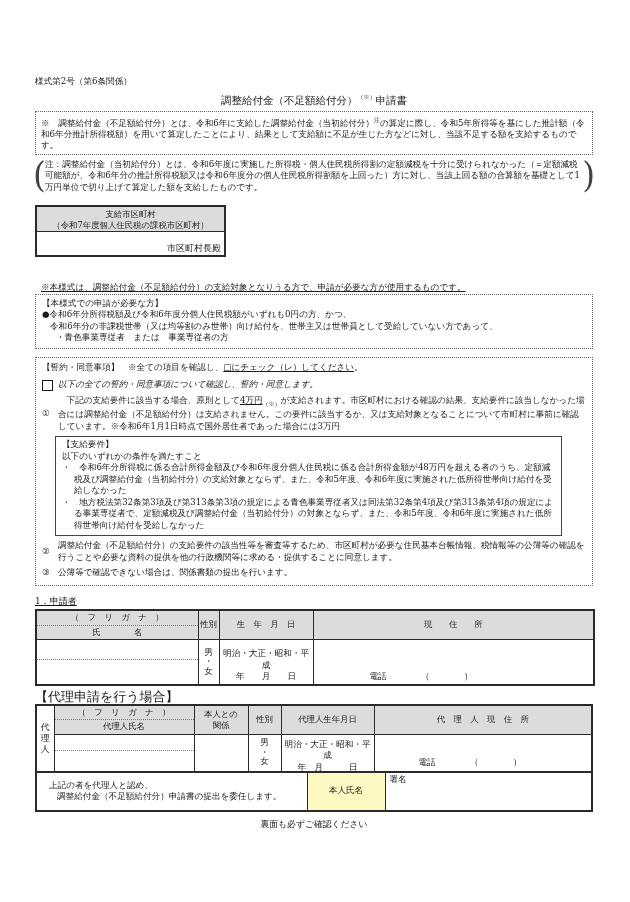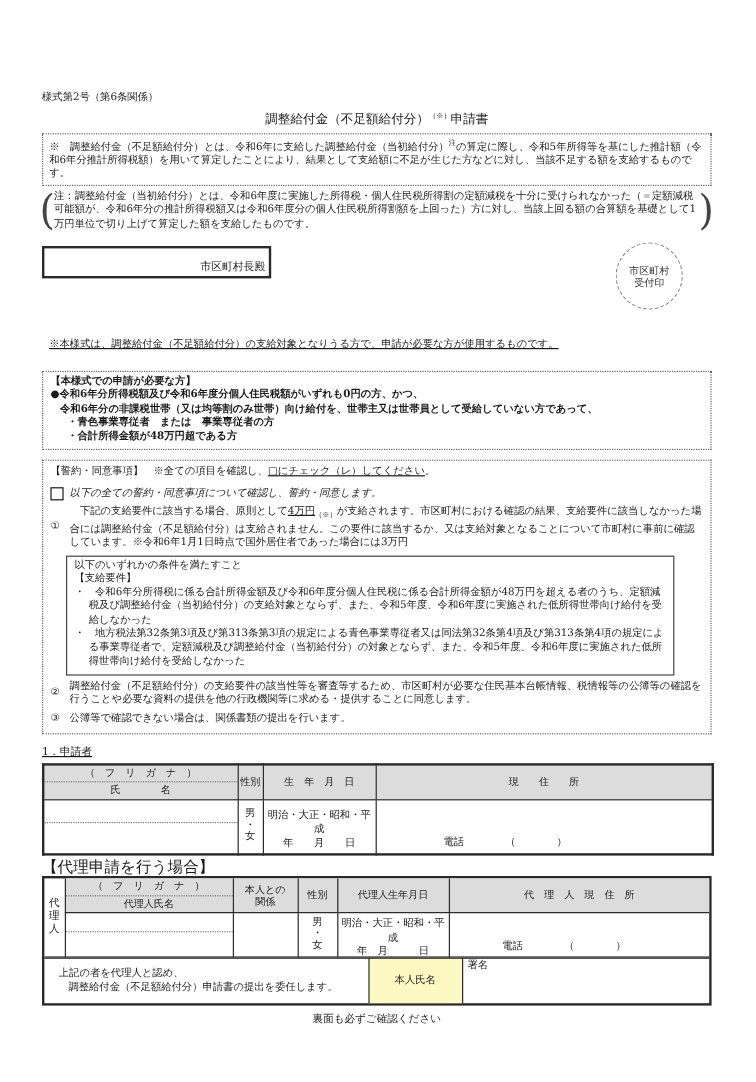--- a/index.html
+++ b/index.html
@@ -23,21 +23,21 @@
   .muni-head{background:#dcdcdc;border-bottom:1px solid #2a2a2a;text-align:center;
         padding:2px 0 1px;font-size:8.4px;line-height:10.5px;}
   .muni-body{height:23px;position:relative;}
   .addressee{position:absolute;right:3px;bottom:1px;font-size:9px;}
   .stamp{position:absolute;right:24px;top:0;width:54px;height:54px;border:1px dashed #888;
         border-radius:50%;display:flex;flex-direction:column;align-items:center;
         justify-content:center;font-size:8.4px;line-height:10px;color:#333;}
   .usage{margin-top:4px;}
   .usage .l1{margin-left:6px;}
   .usage .l2{margin-left:16px;}
-  .elig-box{border:1px dotted #666;margin-top:15px;padding:3px 6px 4px;font-weight:bold;}
+  .elig-box{border:1px dotted #666;margin-top:0;padding:3px 6px 4px;}
   .elig-box .ind1{margin-left:8px;}
   .elig-box .ind2{margin-left:14px;}
   .pledge-box{border:1px dotted #666;margin-top:8px;padding:4px 6px 6px;}
   .chk-row{display:flex;align-items:center;gap:5px;margin:6px 0 3px;font-style:italic;}
   .chk{width:9px;height:9px;border:1.4px solid #1a1a1a;flex:none;background:#fff;}
   .item{display:flex;gap:3px;margin-top:4px;}
   .item .num{width:13px;flex:none;display:flex;align-items:center;justify-content:flex-start;}
   .item .txt{flex:1;}
   .indent1{text-indent:1em;}
   .req-box{border:1px solid #444;margin:4px 24px 2px 13px;padding:2px 6px 4px;}
@@ -86,58 +86,57 @@
     <div class="form-number">様式第2号（第6条関係）</div>
 
     <div class="doc-title"><span>調整給付金（不足額給付分）</span><span class="sup">（※）</span><span>申請書</span></div>
 
     <div class="def-box"><span>※　調整給付金（不足額給付分）とは、令和6年に支給した調整給付金（当初給付分）</span><span class="sup">注</span><span>の算定に際し、令和5年所得等を基にした推計額（令和6年分推計所得税額）を用いて算定したことにより、結果として支給額に不足が生じた方などに対し、当該不足する額を支給するものです。</span></div>
 
     <div class="caution"><span>注：調整給付金（当初給付分）とは、令和6年度に実施した所得税・個人住民税所得割の定額減税を十分に受けられなかった（＝定額減税可能額が、令和6年分の推計所得税額又は令和6年度分の個人住民税所得割額を上回った）方に対し、当該上回る額の合算額を基礎として1万円単位で切り上げて算定した額を支給したものです。</span></div>
 
     <div class="muni-row">
       <div class="muni-box">
+        <div class="muni-head">
+          <div>支給市区町村</div>
+          <div>（令和7年度個人住民税の課税市区町村）</div>
+        </div>
         <div class="muni-body">
           <div class="addressee">市区町村長殿</div>
         </div>
-      </div>
-      <div class="stamp">
-        <span>市区町村</span>
-        <span>受付印</span>
       </div>
     </div>
 
     <div class="usage">
       <div class="l1 u">※本様式は、調整給付金（不足額給付分）の支給対象となりうる方で、申請が必要な方が使用するものです。</div>
     </div>
 
     <div class="elig-box">
       <div>【本様式での申請が必要な方】</div>
       <div>●令和6年分所得税額及び令和6年度分個人住民税額がいずれも0円の方、かつ、</div>
       <div class="ind1">令和6年分の非課税世帯（又は均等割のみ世帯）向け給付を、世帯主又は世帯員として受給していない方であって、</div>
       <div class="ind2">・青色事業専従者　または　事業専従者の方</div>
-      <div class="ind2">・合計所得金額が48万円超である方</div>
     </div>
 
     <div class="pledge-box">
       <div><span>【誓約・同意事項】</span><span>　※全ての項目を確認し、</span><span class="u">□にチェック（レ）してください</span><span>。</span></div>
 
       <div class="chk-row">
         <span class="chk"></span>
         <span>以下の全ての誓約・同意事項について確認し、誓約・同意します。</span>
       </div>
 
       <div class="item">
         <div class="num">①</div>
         <div class="txt indent1"><span>下記の支給要件に該当する場合、原則として</span><span class="u">4万円</span><span class="sub">（※）</span><span>が支給されます。市区町村における確認の結果、支給要件に該当しなかった場合には調整給付金（不足額給付分）は支給されません。この要件に該当するか、又は支給対象となることについて市町村に事前に確認しています。※令和6年1月1日時点で国外居住者であった場合には3万円</span></div>
       </div>
 
       <div class="req-box">
+        <div>【支給要件】</div>
         <div>以下のいずれかの条件を満たすこと</div>
-        <div>【支給要件】</div>
         <div class="b">・　令和6年分所得税に係る合計所得金額及び令和6年度分個人住民税に係る合計所得金額が48万円を超える者のうち、定額減税及び調整給付金（当初給付分）の支給対象とならず、また、令和5年度、令和6年度に実施された低所得世帯向け給付を受給しなかった</div>
         <div class="b">・　地方税法第32条第3項及び第313条第3項の規定による青色事業専従者又は同法第32条第4項及び第313条第4項の規定による事業専従者で、定額減税及び調整給付金（当初給付分）の対象とならず、また、令和5年度、令和6年度に実施された低所得世帯向け給付を受給しなかった</div>
       </div>
 
       <div class="item">
         <div class="num">②</div>
         <div class="txt">調整給付金（不足額給付分）の支給要件の該当性等を審査等するため、市区町村が必要な住民基本台帳情報、税情報等の公簿等の確認を行うことや必要な資料の提供を他の行政機関等に求める・提供することに同意します。</div>
       </div>
 
       <div class="item">

